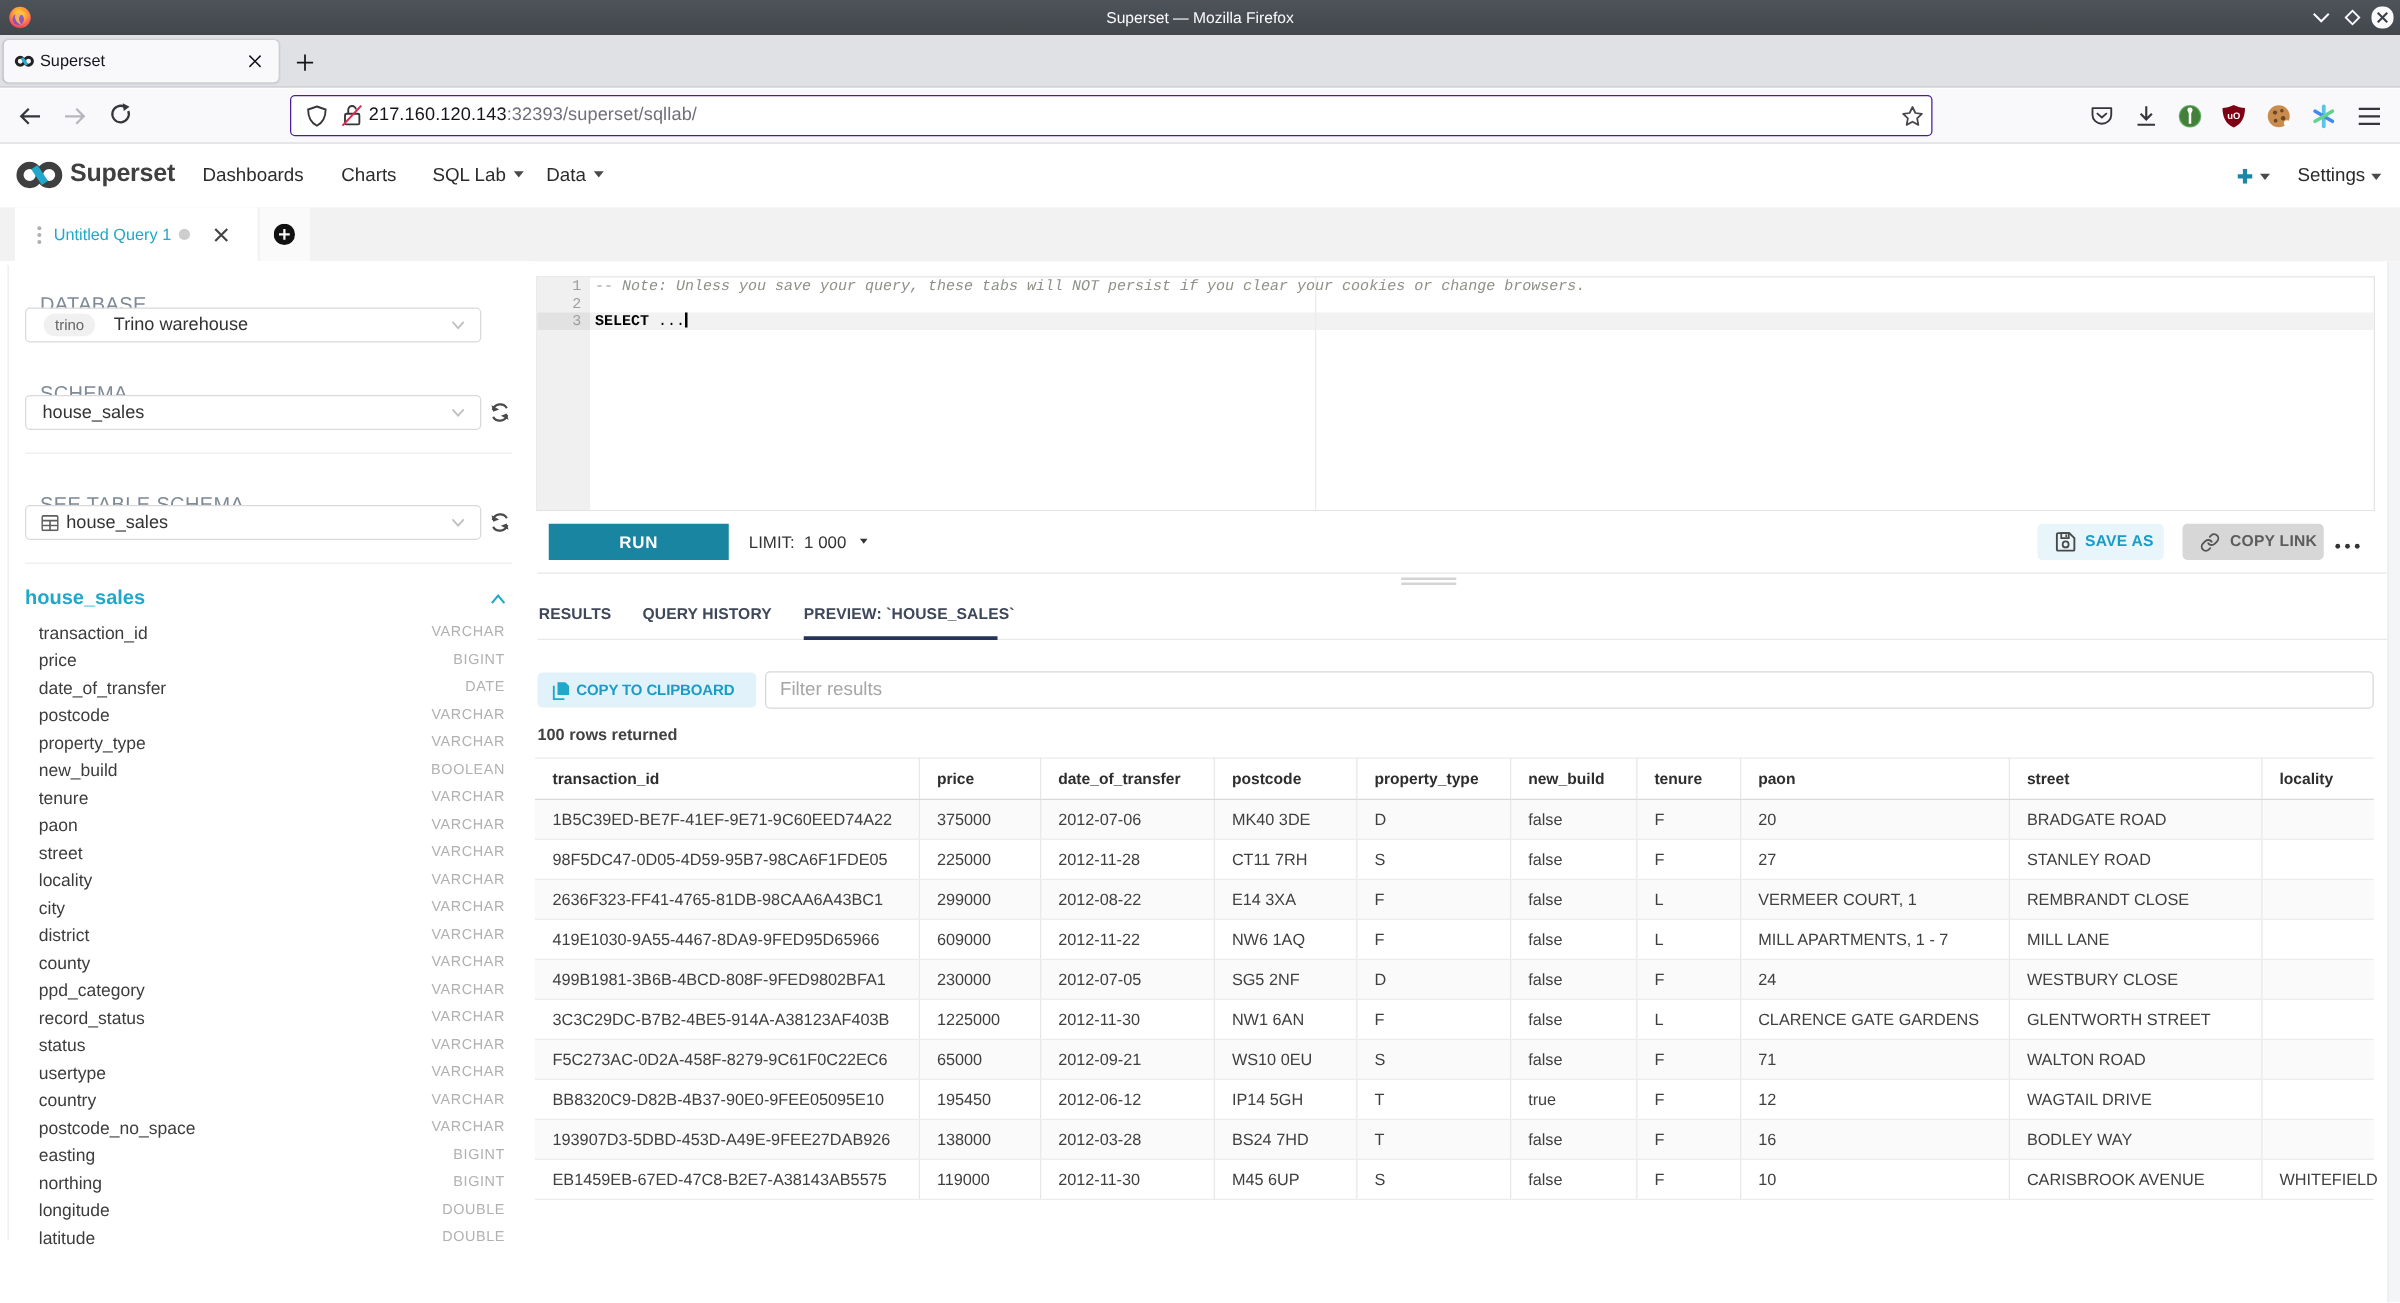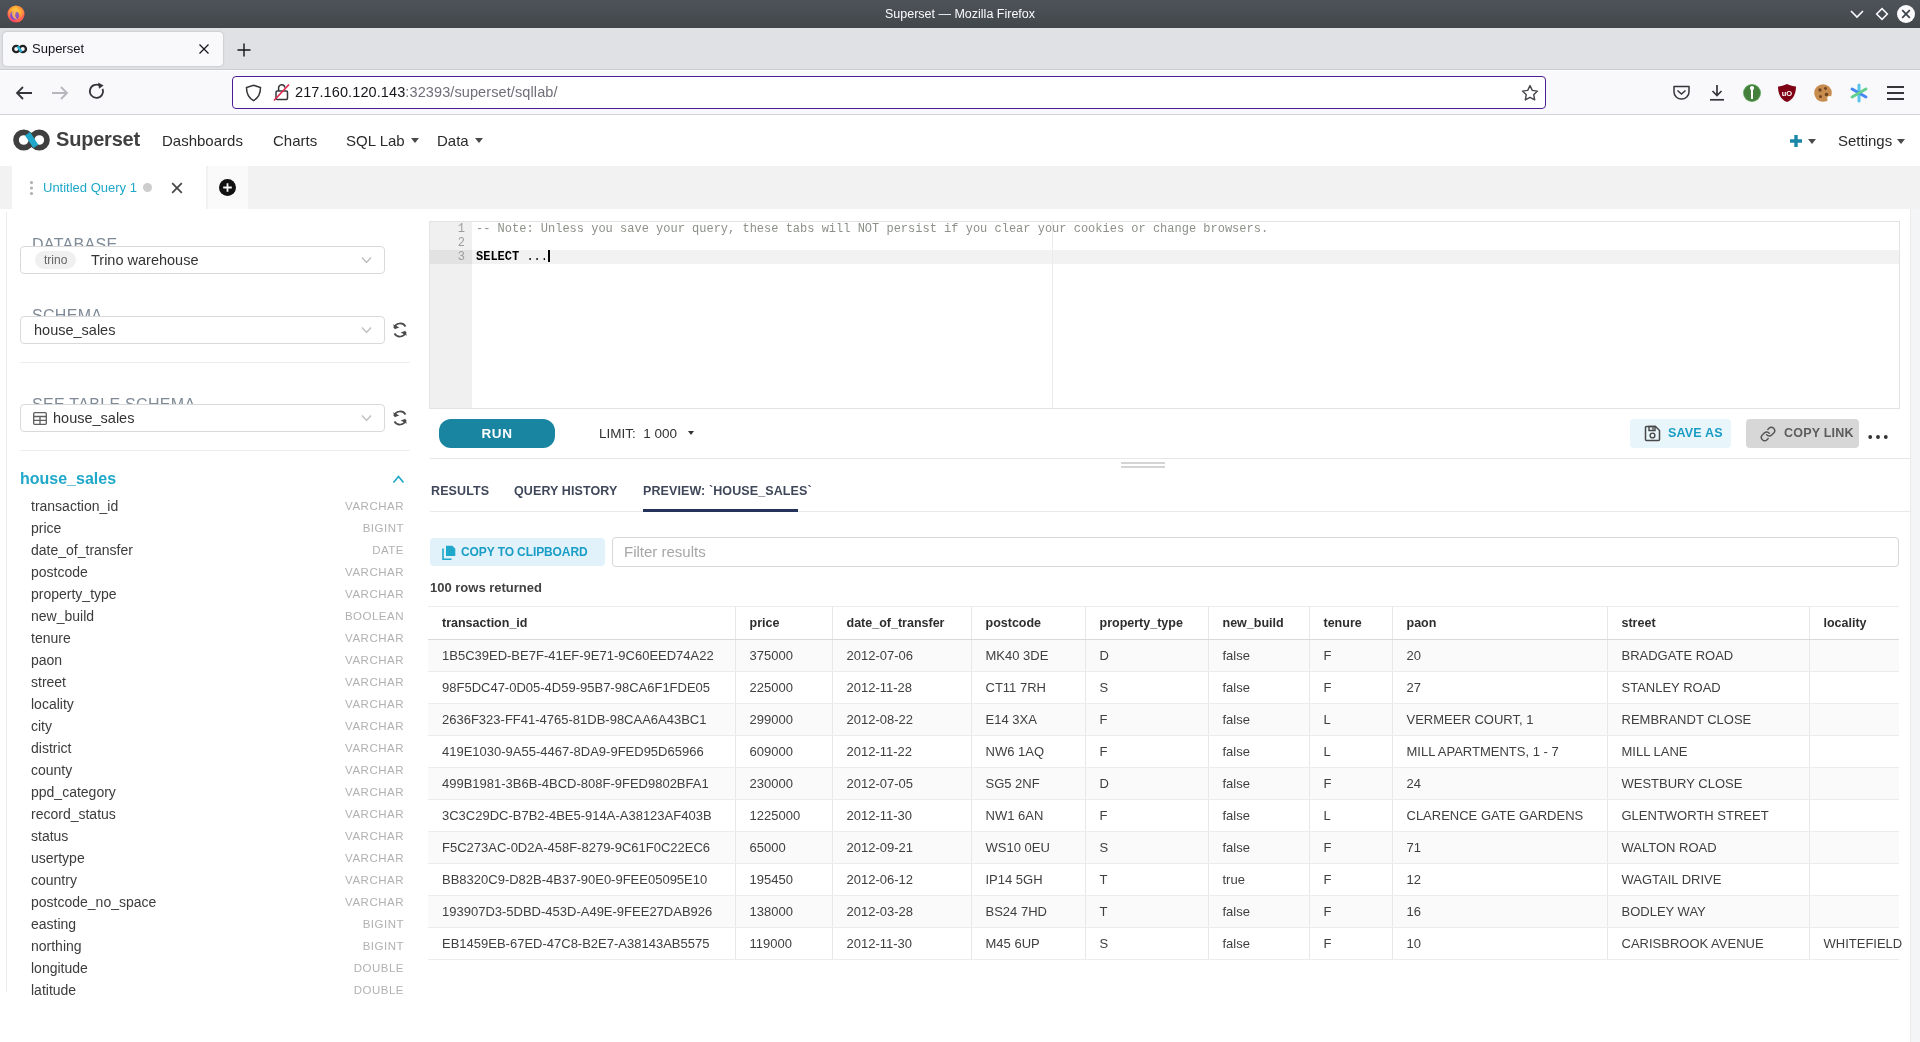--- a/index.html
+++ b/index.html
@@ -60,22 +60,22 @@
   font-family:"Liberation Mono",monospace; font-size:12px; color:#9d9d9d; }
 #activegut { position:absolute; left:0; top:28px; width:42px; height:14px; background:#e2e2e2; }
 #activeline { position:absolute; left:42px; top:28px; right:0; height:14px; background:#f2f2f2; }
 #printmargin { position:absolute; left:622px; top:0; bottom:0; width:1px; background:#ebebeb; }
 .codeline { position:absolute; left:46px; height:14px; line-height:14px;
   font-family:"Liberation Mono",monospace; font-size:12px; white-space:pre; }
 
 
 #runbar { position:absolute; left:430px; top:409px; width:1480px; height:50px;
   background:#fff; border-bottom:1px solid #e7e7e7; }
-#runbtn { position:absolute; left:9px; top:10px; width:116px; height:29px; background:#1985a0;
-  border-radius:12px; color:#fff; font-size:13.5px; font-weight:bold; text-align:center;
+#runbtn { position:absolute; left:9px; top:10px; width:144px; height:29px; background:#1985a0;
+  border-radius:0; color:#fff; font-size:13.5px; font-weight:bold; text-align:center;
   line-height:29px; letter-spacing:.6px; }
 #limitlbl { position:absolute; left:169px; top:0; line-height:50px; font-size:13.5px; color:#333; }
 #saveas { position:absolute; left:1200px; top:10px; width:101px; height:29px;
   background:#e8f5fa; border-radius:4px; }
 #saveas .t { position:absolute; left:38px; top:0; line-height:29px; font-size:12.5px;
   font-weight:bold; color:#1a9dc4; letter-spacing:.2px; white-space:nowrap; }
 #copylink { position:absolute; left:1316px; top:10px; width:113px; height:29px;
   background:#d7d7d7; border-radius:4px; }
 #copylink .t { position:absolute; left:38px; top:0; line-height:29px; font-size:12.5px;
   font-weight:bold; color:#5c5c5c; letter-spacing:.2px; white-space:nowrap; }
@@ -401,21 +401,21 @@
 <div id="editor">
   <div id="gutterbg"></div>
   <div id="activegut"></div>
   <div id="activeline"></div>
   <div id="gutter">
       <div>1</div>
       <div>2</div>
       <div>3</div>
     </div>
   <div id="printmargin"></div>
-  <div class="codeline" style="top:0;color:#8d9187;">-- Note: Unless you save your query, these tabs will NOT persist if you clear your cookies or change browsers.</div>
+  <div class="codeline" style="top:0;color:#8d9187;font-style:italic">-- Note: Unless you save your query, these tabs will NOT persist if you clear your cookies or change browsers.</div>
   <div class="codeline" style="top:28px;color:#000"><b>SELECT</b> ...<span style="display:inline-block;width:2px;height:12px;background:#000;vertical-align:-2px"></span></div>
 </div>
 
 <div id="runbar">
   <div id="runbtn">RUN</div>
   <span id="limitlbl">LIMIT:&nbsp;&nbsp;1 000&nbsp;&nbsp;&nbsp;<span class="caret" style="border-top-color:#333;margin-bottom:2px;border-left-width:3.5px;border-right-width:3.5px;border-top-width:4.5px"></span></span>
   <div id="saveas">
     <svg class="abs" style="left:14px;top:6px" width="17" height="17" viewBox="0 0 17 17">
       <path d="M1.5 2.5 A1 1 0 0 1 2.5 1.5 H11.5 L15.5 5.5 V14.5 A1 1 0 0 1 14.5 15.5 H2.5 A1 1 0 0 1 1.5 14.5 Z" stroke="#484848" stroke-width="1.5" fill="none"></path>
       <path d="M5 1.5 H11 V5.5 H5 Z M9 2.5 V4.5" stroke="#484848" stroke-width="1.4" fill="none"></path>

